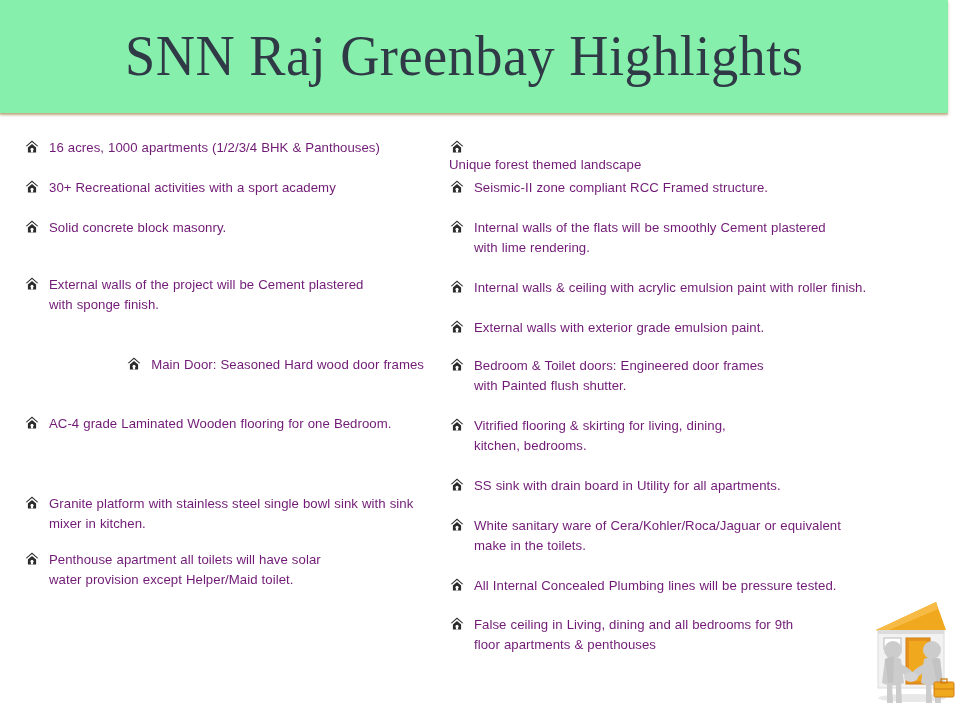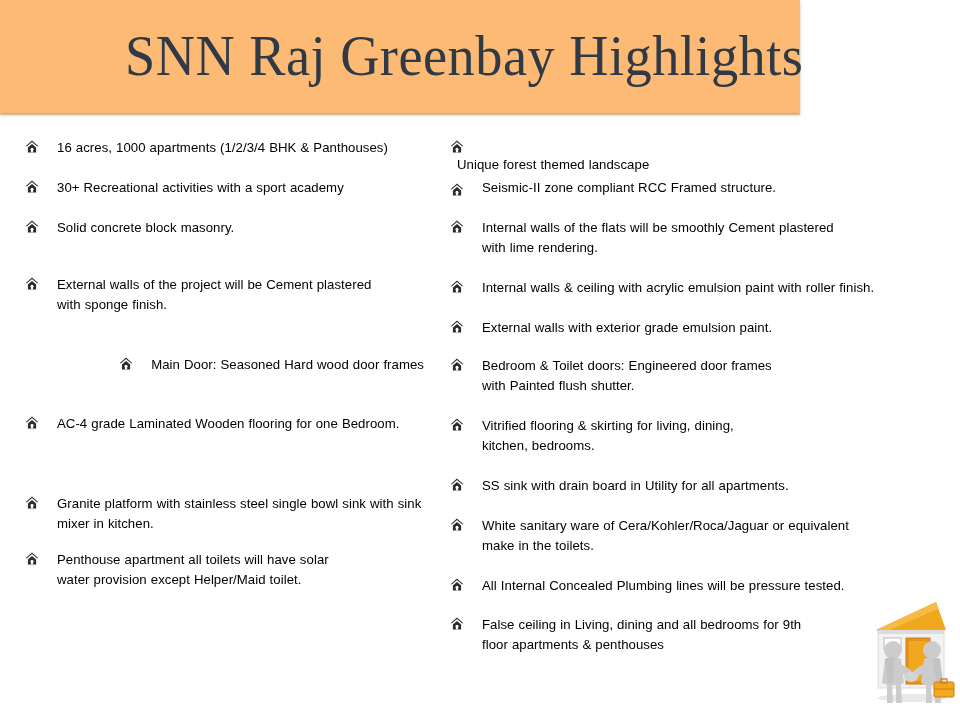--- a/index.html
+++ b/index.html
@@ -19,23 +19,23 @@
     width: 960px;
     height: 720px;
     background: #ffffff;
     overflow: hidden;
   }
   
   #header-band {
     position: absolute;
     left: 0;
     top: 0;
-    width: 800px;
+    width: 948px;
     height: 113px;
-    background: #fdba74;
+    background: #86efac;
     box-shadow: 0 2px 3px rgba(120, 90, 30, 0.35);
   }
   #header-band::after {
     content: "";
     position: absolute;
     left: 0;
     bottom: -3px;
     width: 100%;
     height: 3px;
     background: linear-gradient(to bottom, rgba(160,120,50,0.45), rgba(255,255,255,0));
@@ -81,24 +81,23 @@
   }
   .bullet-icon svg {
     display: block;
     width: 16px;
     height: 16px;
   }
   .bullet-text {
     font-family: "Liberation Sans", sans-serif;
     font-size: 13.2px;
     line-height: 20px;
-    color: #000000;
+    color: #701a75;
     letter-spacing: 0.05px;
     word-spacing: 0.3px;
-    margin-left: 8px;
   }
   
   #illustration {
     position: absolute;
     left: 862px;
     top: 594px;
     width: 96px;
     height: 112px;
   }
   #illustration svg {
@@ -211,21 +210,21 @@
         <span class="bullet-icon">
           <svg viewBox="0 0 16 16" xmlns="http://www.w3.org/2000/svg">
             <path d="M8 1.4 L1.6 7.3 L3.3 7.3 L3.3 6.9 L8 3.1 L12.7 6.9 L12.7 7.3 L14.4 7.3 Z" fill="#2b2b2b"></path>
             <path d="M8 5.1 L3.9 8.6 L3.9 13.4 L12.1 13.4 L12.1 8.6 Z" fill="#2b2b2b"></path>
             <circle cx="8" cy="10.2" r="1.5" fill="#ffffff"></circle>
             <path d="M6.9 13.4 L6.9 10.9 L9.1 10.9 L9.1 13.4 Z" fill="#ffffff"></path>
           </svg>
         </span>
         <span class="bullet-text">Unique forest themed landscape</span>
       </div>
-      <div class="bullet-item" style="top: 48px; left: 0px; width: 430px; align-items: flex-end;">
+      <div class="bullet-item" style="top: 48px; left: 0px; width: 430px;">
         <span class="bullet-icon">
           <svg viewBox="0 0 16 16" xmlns="http://www.w3.org/2000/svg">
             <path d="M8 1.4 L1.6 7.3 L3.3 7.3 L3.3 6.9 L8 3.1 L12.7 6.9 L12.7 7.3 L14.4 7.3 Z" fill="#2b2b2b"></path>
             <path d="M8 5.1 L3.9 8.6 L3.9 13.4 L12.1 13.4 L12.1 8.6 Z" fill="#2b2b2b"></path>
             <circle cx="8" cy="10.2" r="1.5" fill="#ffffff"></circle>
             <path d="M6.9 13.4 L6.9 10.9 L9.1 10.9 L9.1 13.4 Z" fill="#ffffff"></path>
           </svg>
         </span>
         <span class="bullet-text">Seismic-II zone compliant RCC Framed structure.</span>
       </div>

